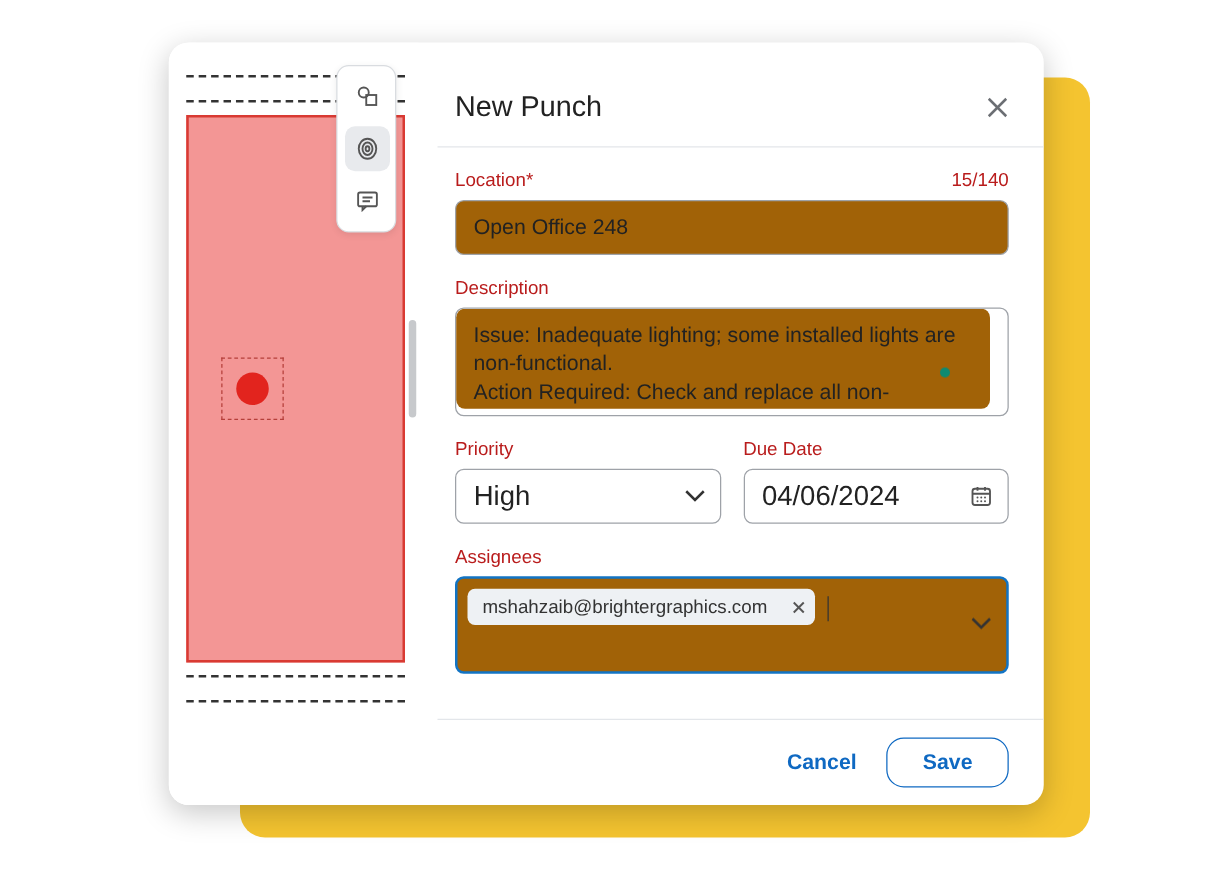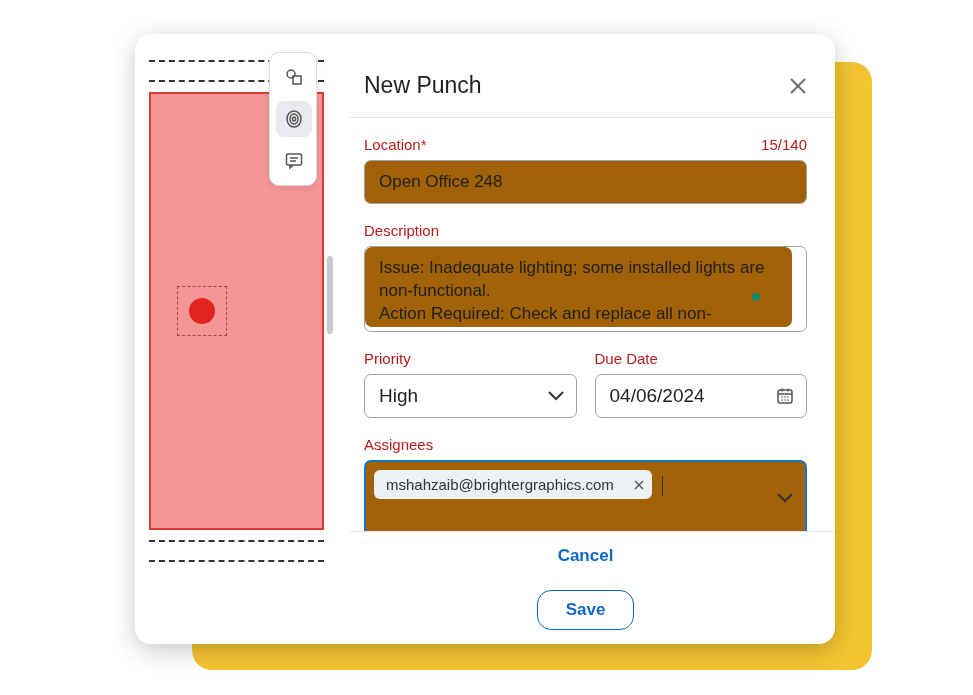--- a/index.html
+++ b/index.html
@@ -214,21 +214,21 @@
   }
   .row2 > .field { flex: 1; margin-bottom: 18px; }
   .select-box, .date-box {
     height: 44px;
     border: 1.5px solid #9ea2a8;
     border-radius: 7px;
     display: flex;
     align-items: center;
     padding: 0 12px 0 14px;
     justify-content: space-between;
-    font-size: 19px;
+    font-size: 22px;
     color: #222;
     cursor: pointer;
   }
   .chipbox {
     border: 2px solid #1274c4;
     border-radius: 7px;
     min-height: 78px;
     padding: 8px 42px 8px 8px;
     position: relative;
     display: flex;
@@ -266,21 +266,20 @@
     margin-top: -6px;
     color: #333;
   }
   .panel-footer {
     border-top: 1px solid #e3e6ea;
     padding: 14px 28px 14px 14px;
     display: flex;
     justify-content: flex-end;
     align-items: center;
     gap: 24px;
-    flex-direction: column;
   }
   .btn-text {
     color: #0f69c2;
     font-size: 17px;
     font-weight: 600;
     cursor: pointer;
   }
   .btn-outline {
     border: 1.5px solid #0f69c2;
     color: #0f69c2;

